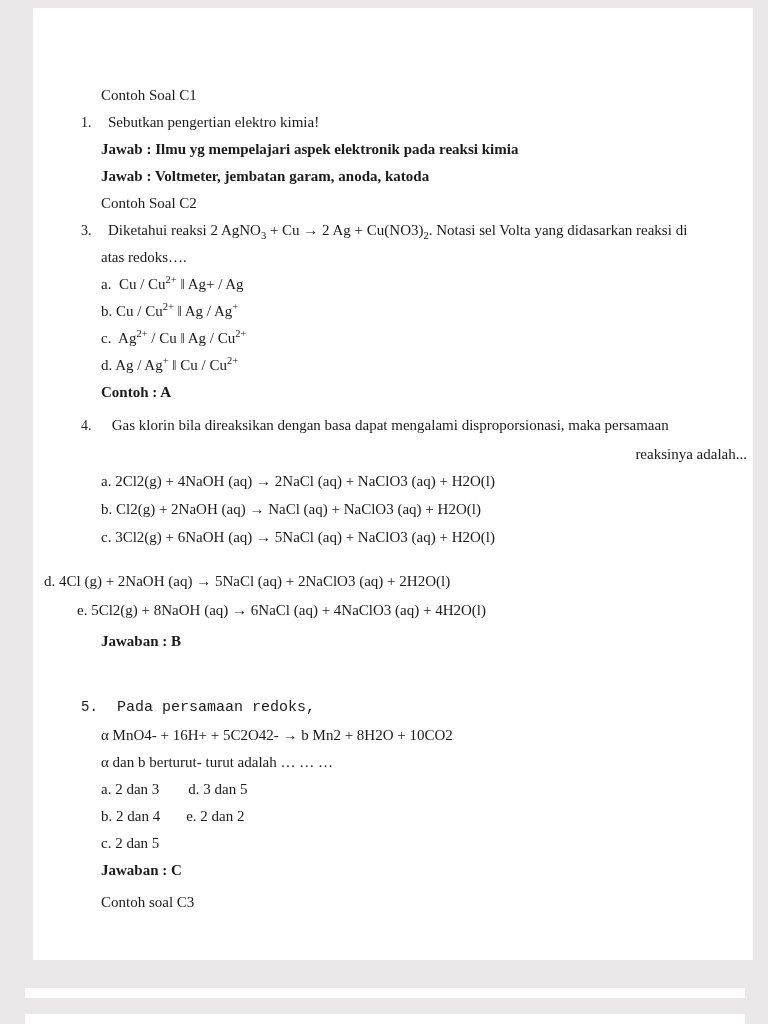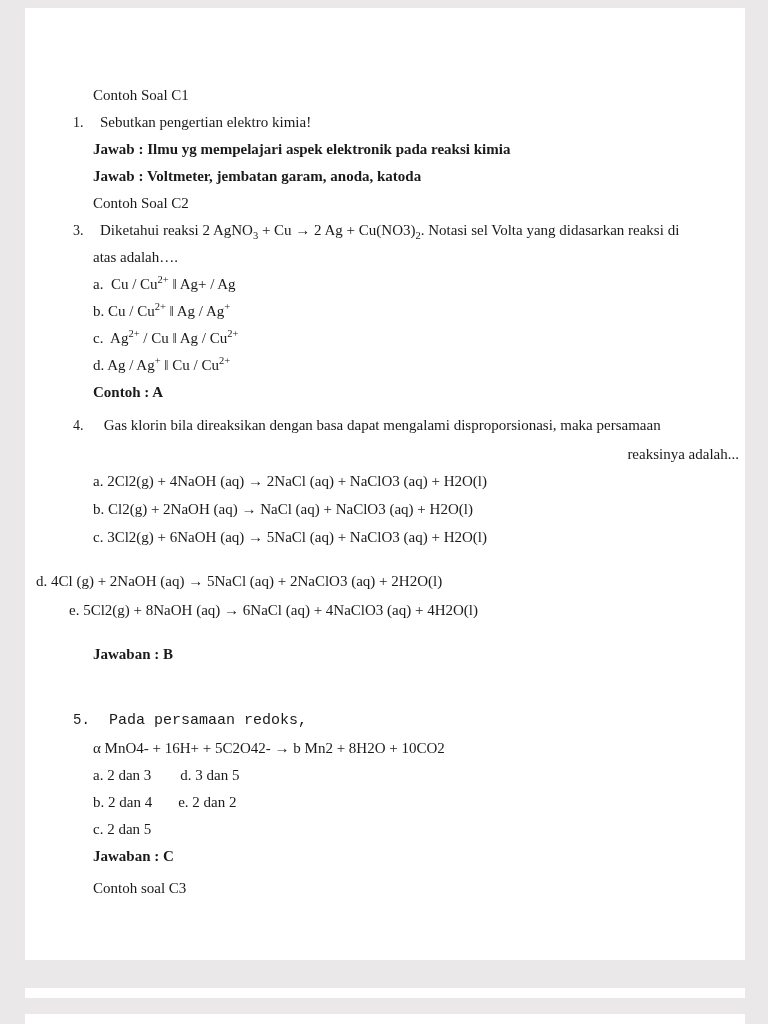--- a/index.html
+++ b/index.html
@@ -10,21 +10,21 @@
   }
   .viewport {
     position: relative;
     width: 768px;
     height: 1024px;
     overflow: hidden;
     background: #eae8e8;
   }
   .paper {
     position: absolute;
-    left: 25px;
+    left: 33px;
     top: 8px;
     width: 720px;
     height: 952px;
     background: #ffffff;
   }
   .paper-next-strip-1 {
     position: absolute;
     left: 25px;
     top: 988px;
     width: 720px;
@@ -74,36 +74,37 @@
 
 <div class="viewport">
   <div class="paper">
     <div class="content">
         <div class="line"><span class="line-text">Contoh Soal C1</span></div>
         <div class="line numbered"><span class="num">1.</span><span class="line-text">Sebutkan pengertian elektro kimia!</span></div>
         <div class="line bold"><span class="line-text">Jawab : Ilmu yg mempelajari aspek elektronik pada reaksi kimia</span></div>
         <div class="line bold"><span class="line-text">Jawab : Voltmeter, jembatan garam, anoda, katoda</span></div>
         <div class="line"><span class="line-text">Contoh Soal C2</span></div>
         <div class="line numbered"><span class="num">3.</span><span class="line-text">Diketahui reaksi 2 AgNO<sub>3</sub> + Cu → 2 Ag + Cu(NO3)<sub>2</sub>. Notasi sel Volta yang didasarkan reaksi di</span></div>
-        <div class="line"><span class="line-text">atas adalah….</span></div>
+        <div class="line"><span class="line-text">atas redoks….</span></div>
         <div class="line"><span class="line-text">a.  Cu / Cu<sup>2+</sup> ‖ Ag+ / Ag</span></div>
         <div class="line"><span class="line-text">b. Cu / Cu<sup>2+</sup> ‖ Ag / Ag<sup>+</sup></span></div>
         <div class="line"><span class="line-text">c.  Ag<sup>2+</sup> / Cu ‖ Ag / Cu<sup>2+</sup></span></div>
         <div class="line"><span class="line-text">d. Ag / Ag<sup>+</sup> ‖ Cu / Cu<sup>2+</sup></span></div>
         <div class="line bold"><span class="line-text">Contoh : A</span></div>
         <div class="line numbered" style="margin-top: 6px;"><span class="num">4.</span><span class="line-text"> Gas klorin bila direaksikan dengan basa dapat mengalami disproporsionasi, maka persamaan</span></div>
         <div class="line" style="margin-top: 2px; text-align: right;"><span class="line-text">reaksinya adalah...</span></div>
         <div class="line"><span class="line-text">a. 2Cl2(g) + 4NaOH (aq) → 2NaCl (aq) + NaClO3 (aq) + H2O(l)</span></div>
         <div class="line" style="margin-top: 1px;"><span class="line-text">b. Cl2(g) + 2NaOH (aq) → NaCl (aq) + NaClO3 (aq) + H2O(l)</span></div>
         <div class="line" style="margin-top: 1px;"><span class="line-text">c. 3Cl2(g) + 6NaOH (aq) → 5NaCl (aq) + NaClO3 (aq) + H2O(l)</span></div>
         <div class="line" style="margin-top: 17px; padding-left: 11px;"><span class="line-text">d. 4Cl (g) + 2NaOH (aq) → 5NaCl (aq) + 2NaClO3 (aq) + 2H2O(l)</span></div>
         <div class="line" style="margin-top: 2px; padding-left: 44px;"><span class="line-text">e. 5Cl2(g) + 8NaOH (aq) → 6NaCl (aq) + 4NaClO3 (aq) + 4H2O(l)</span></div>
-        <div class="line bold" style="margin-top: 17px;"><span class="line-text">Jawaban : B</span></div>
+        <div class="line bold" style="margin-top: 4px;"><span class="line-text">Jawaban : B</span></div>
         <div class="line numbered" style="margin-top: 39px; font-family: Liberation Mono, monospace;"><span class="num">5.</span><span class="line-text"> Pada persamaan redoks,</span></div>
         <div class="line" style="margin-top: 1px;"><span class="line-text">α MnO4- + 16H+ + 5C2O42- → b Mn2 + 8H2O + 10CO2</span></div>
+        <div class="line"><span class="line-text">α dan b berturut- turut adalah … … …</span></div>
         <div class="line"><span class="line-text">a. 2 dan 3<span class="tab" style="width: 29px;"></span>d. 3 dan 5</span></div>
         <div class="line"><span class="line-text">b. 2 dan 4<span class="tab" style="width: 26px;"></span>e. 2 dan 2</span></div>
         <div class="line"><span class="line-text">c. 2 dan 5</span></div>
         <div class="line bold"><span class="line-text">Jawaban : C</span></div>
         <div class="line" style="margin-top: 5px;"><span class="line-text">Contoh soal C3</span></div>
       </div>
   </div>
   <div class="paper-next-strip-1"></div>
   <div class="paper-next-strip-2"></div>
 </div>

